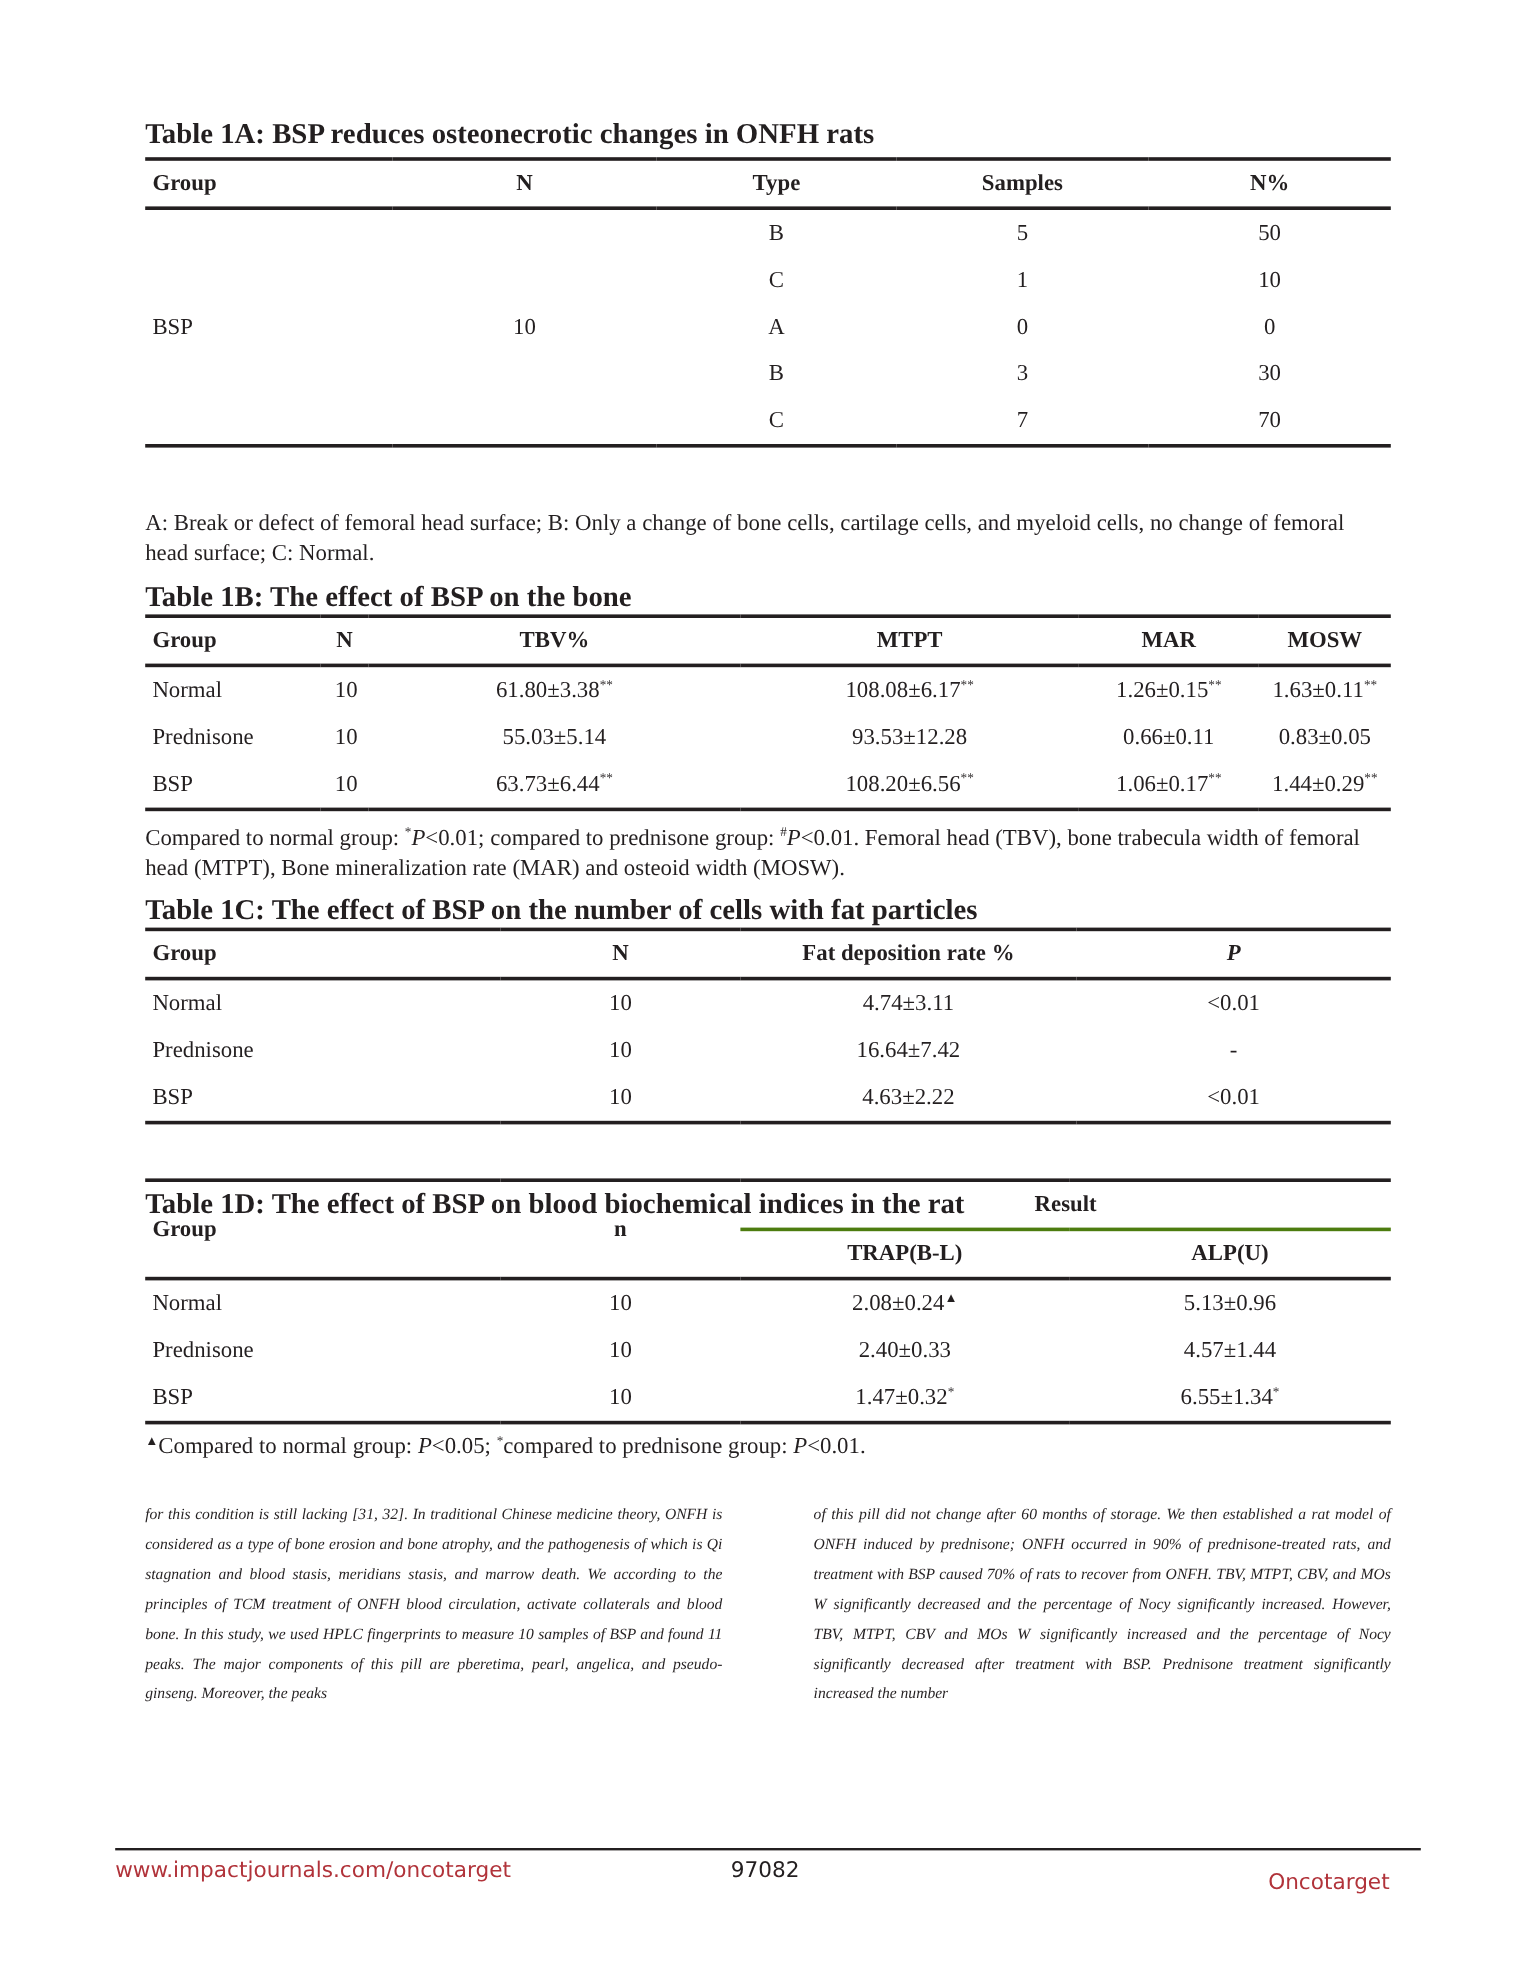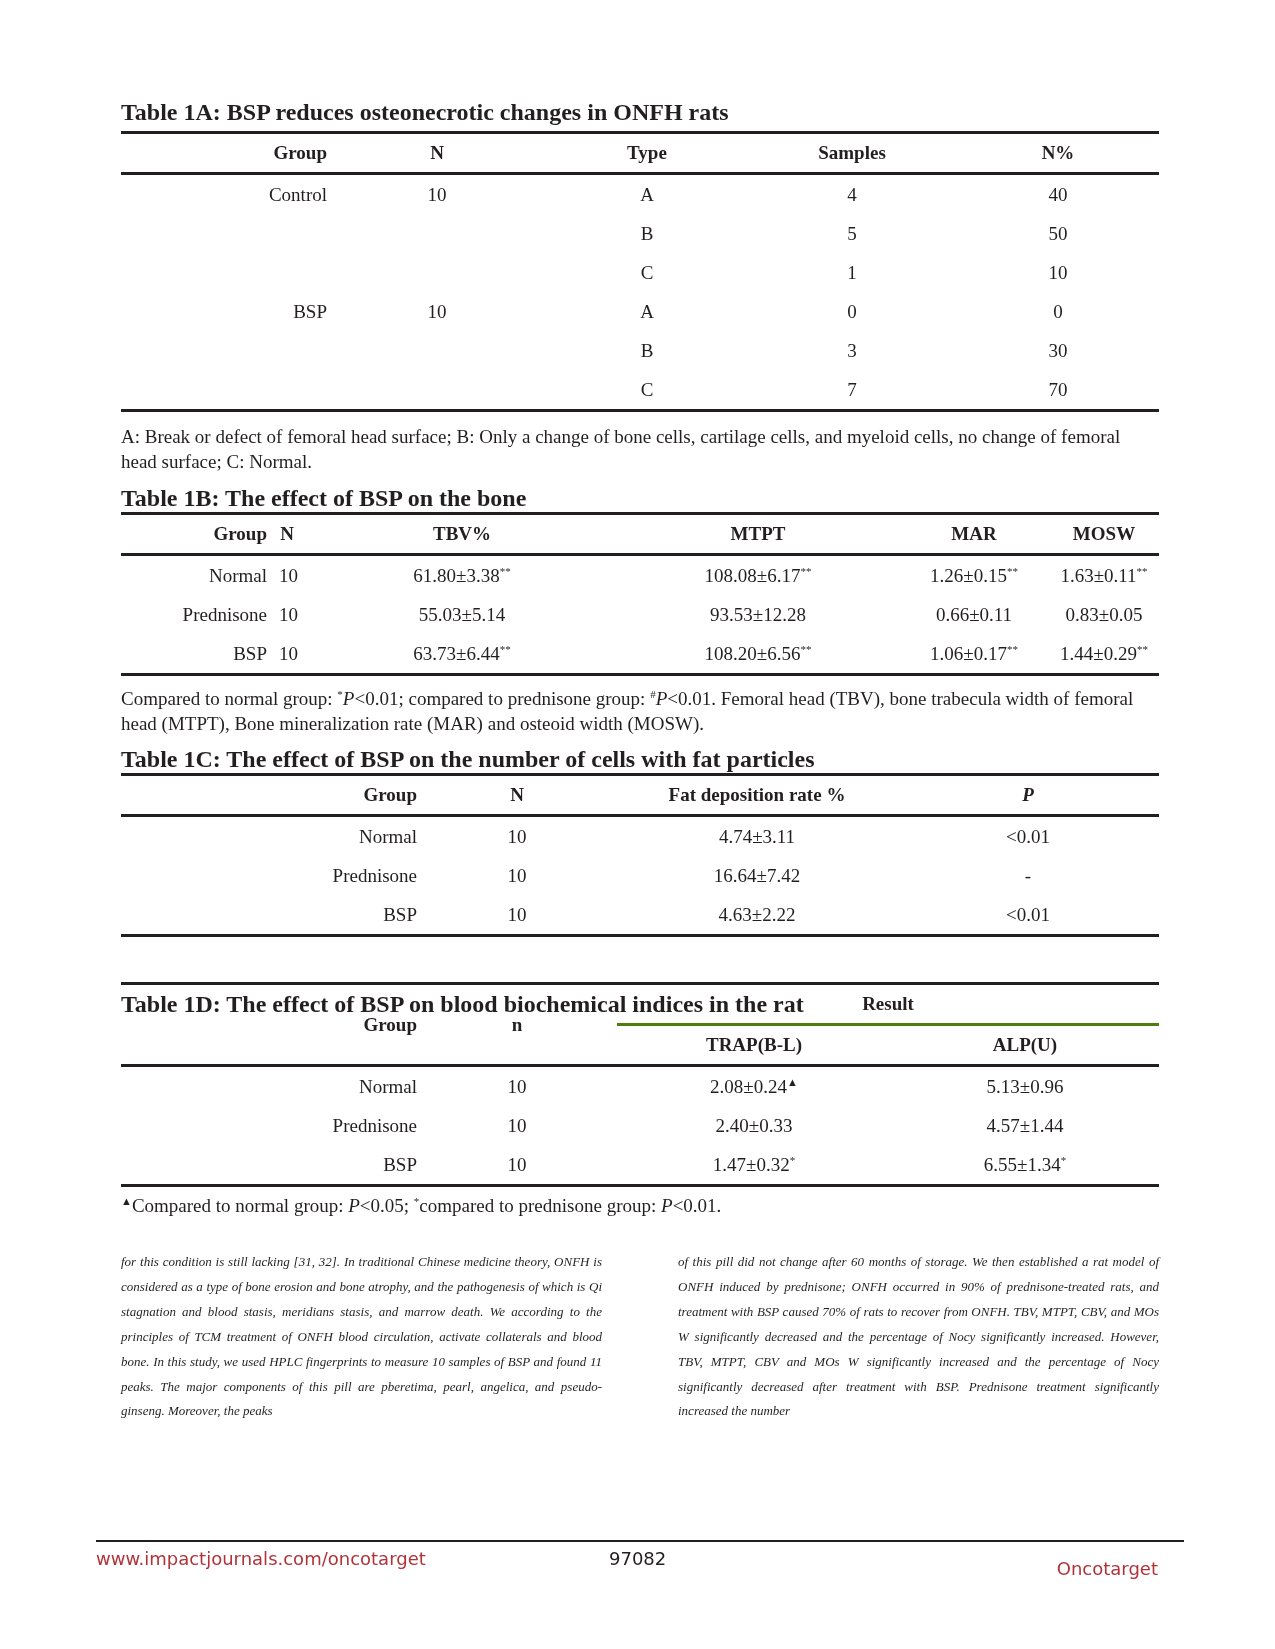--- a/index.html
+++ b/index.html
@@ -4,21 +4,21 @@
 <style>
   html, body { margin: 0; padding: 0; background: #ffffff; }
   body { width: 1275px; height: 1649px; position: relative; font-family: "Liberation Serif", "DejaVu Serif", serif; color: #231f20; overflow: hidden; }
   .page { position: absolute; left: 121px; top: 0; width: 1038px; }
   .caption { font-weight: bold; font-size: 24px; margin: 0; position: absolute; left: 0; }
   table.t { position: absolute; left: 0; width: 1038px; border-collapse: collapse; font-size: 19px; }
   table.t th { font-weight: bold; height: 38px; border-bottom: 3px solid #231f20; padding: 0; }
   table.t thead tr:first-child th { border-top: 3px solid #231f20; }
   table.t td { height: 39px; padding: 0; text-align: center; }
   table.t tbody tr:last-child td { border-bottom: 3px solid #231f20; }
-  table.t .l { text-align: right; padding-left: 6px; }
+  table.t .l { text-align: left; padding-left: 6px; }
   sup { font-size: 11px; vertical-align: 7px; line-height: 0; }
   .note { position: absolute; left: 0; width: 1038px; font-size: 19px; line-height: 25px; margin: 0; }
   .cols { position: absolute; top: 1250px; left: 0; width: 1038px; }
   .col { position: absolute; top: 0; width: 481px; font-size: 13px; line-height: 24.9px; text-align: justify; margin: 0; font-style: italic; }
   .col.left { left: 0; }
   .col.right { left: 557px; }
   .footer-rule { position: absolute; left: 96px; top: 1540px; width: 1088px; height: 2px; background: #231f20; }
   .footer { position: absolute; top: 1548px; left: 96px; width: 1062px; font-family: "DejaVu Sans", sans-serif; font-size: 18px; }
   .footer .url { position: absolute; left: 0; color: #b1333a; }
   .footer .pg { position: absolute; left: 513px; color: #231f20; }
@@ -36,27 +36,20 @@
       <tr>
         <th class="l" style="width:200px;">Group</th>
         <th style="width:220px;">N</th>
         <th style="width:200px;">Type</th>
         <th style="width:210px;">Samples</th>
         <th>N%</th>
       </tr>
     </thead>
     <tbody id="t1a-body">
         <tr>
-          <td class="l"><span>Control</span></td>
-          <td><span>10</span></td>
-          <td><span>A</span></td>
-          <td><span>4</span></td>
-          <td><span>40</span></td>
-        </tr>
-        <tr>
           <td class="l"><span></span></td>
           <td><span></span></td>
           <td><span>B</span></td>
           <td><span>5</span></td>
           <td><span>50</span></td>
         </tr>
         <tr>
           <td class="l"><span></span></td>
           <td><span></span></td>
           <td><span>C</span></td>

